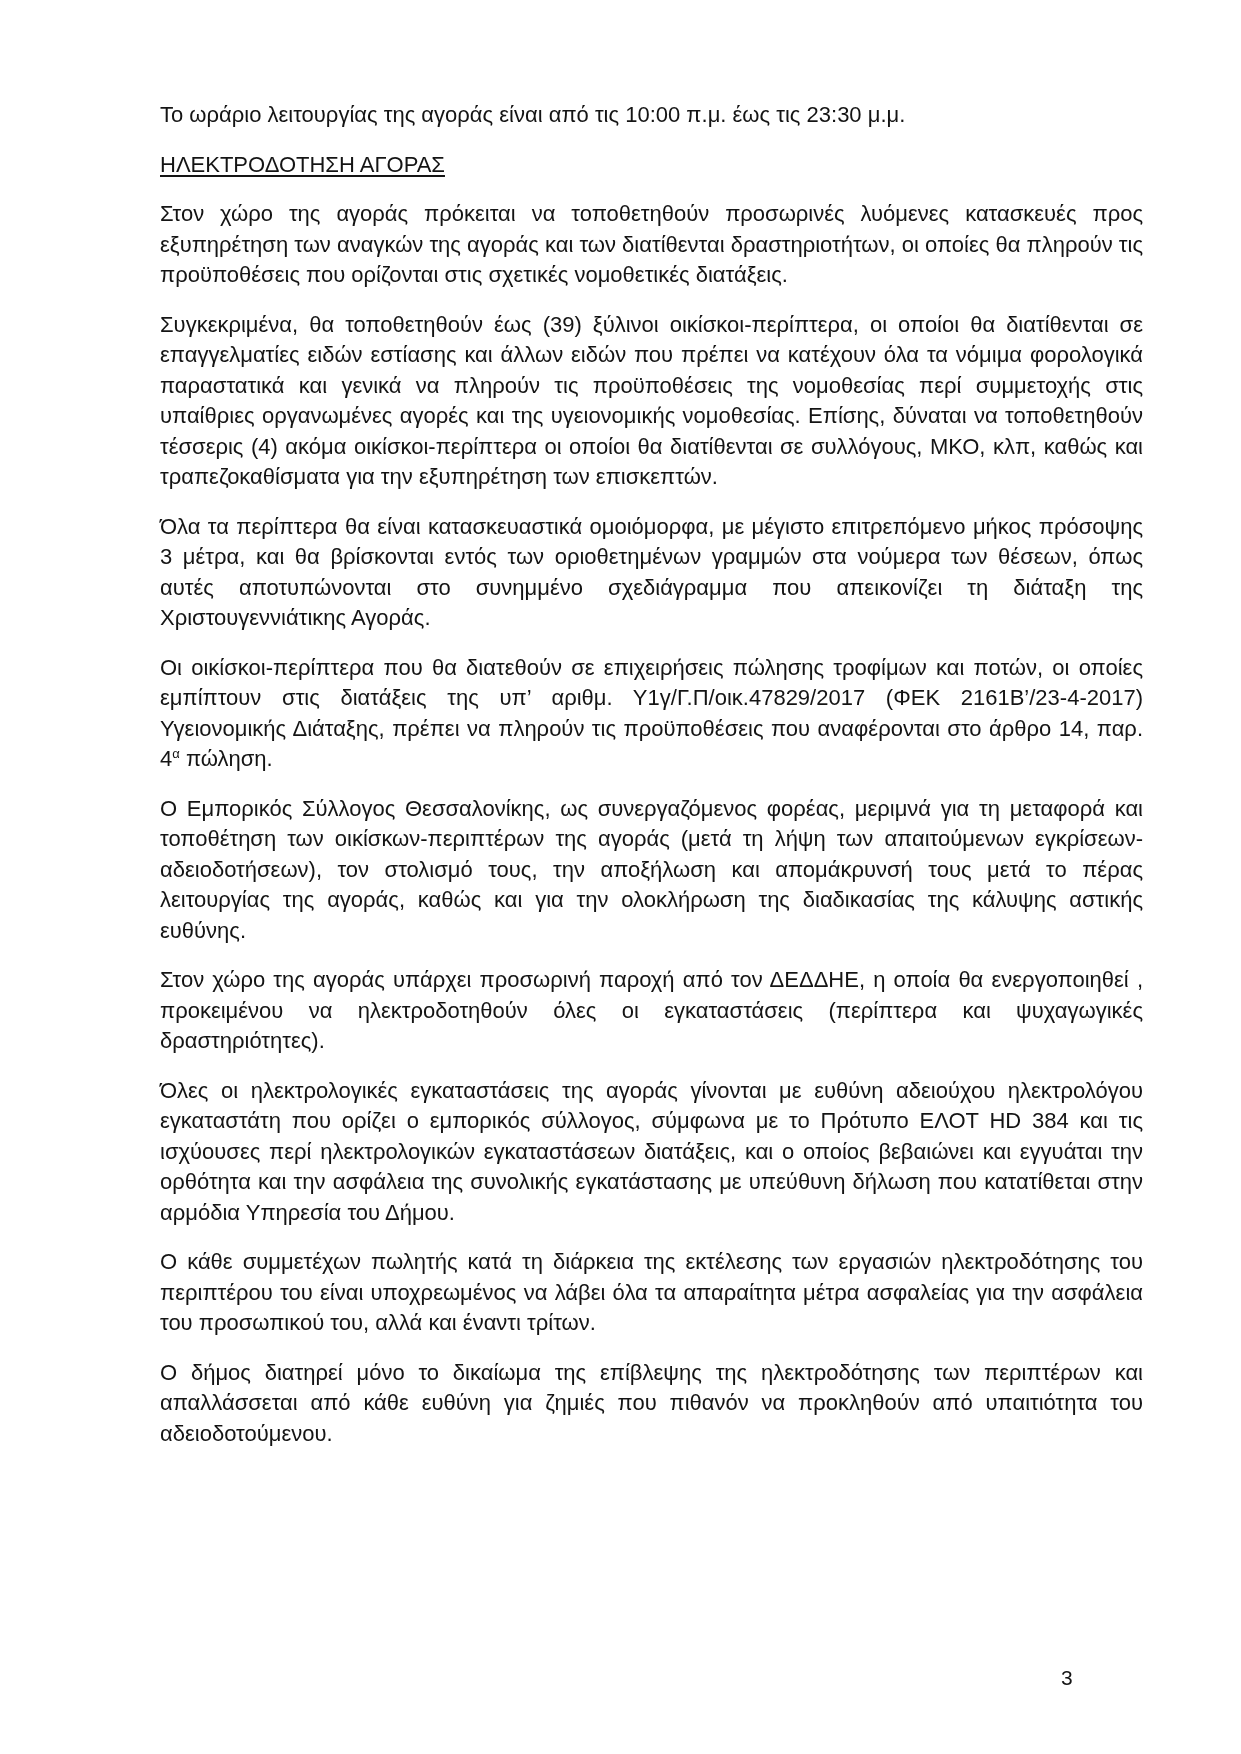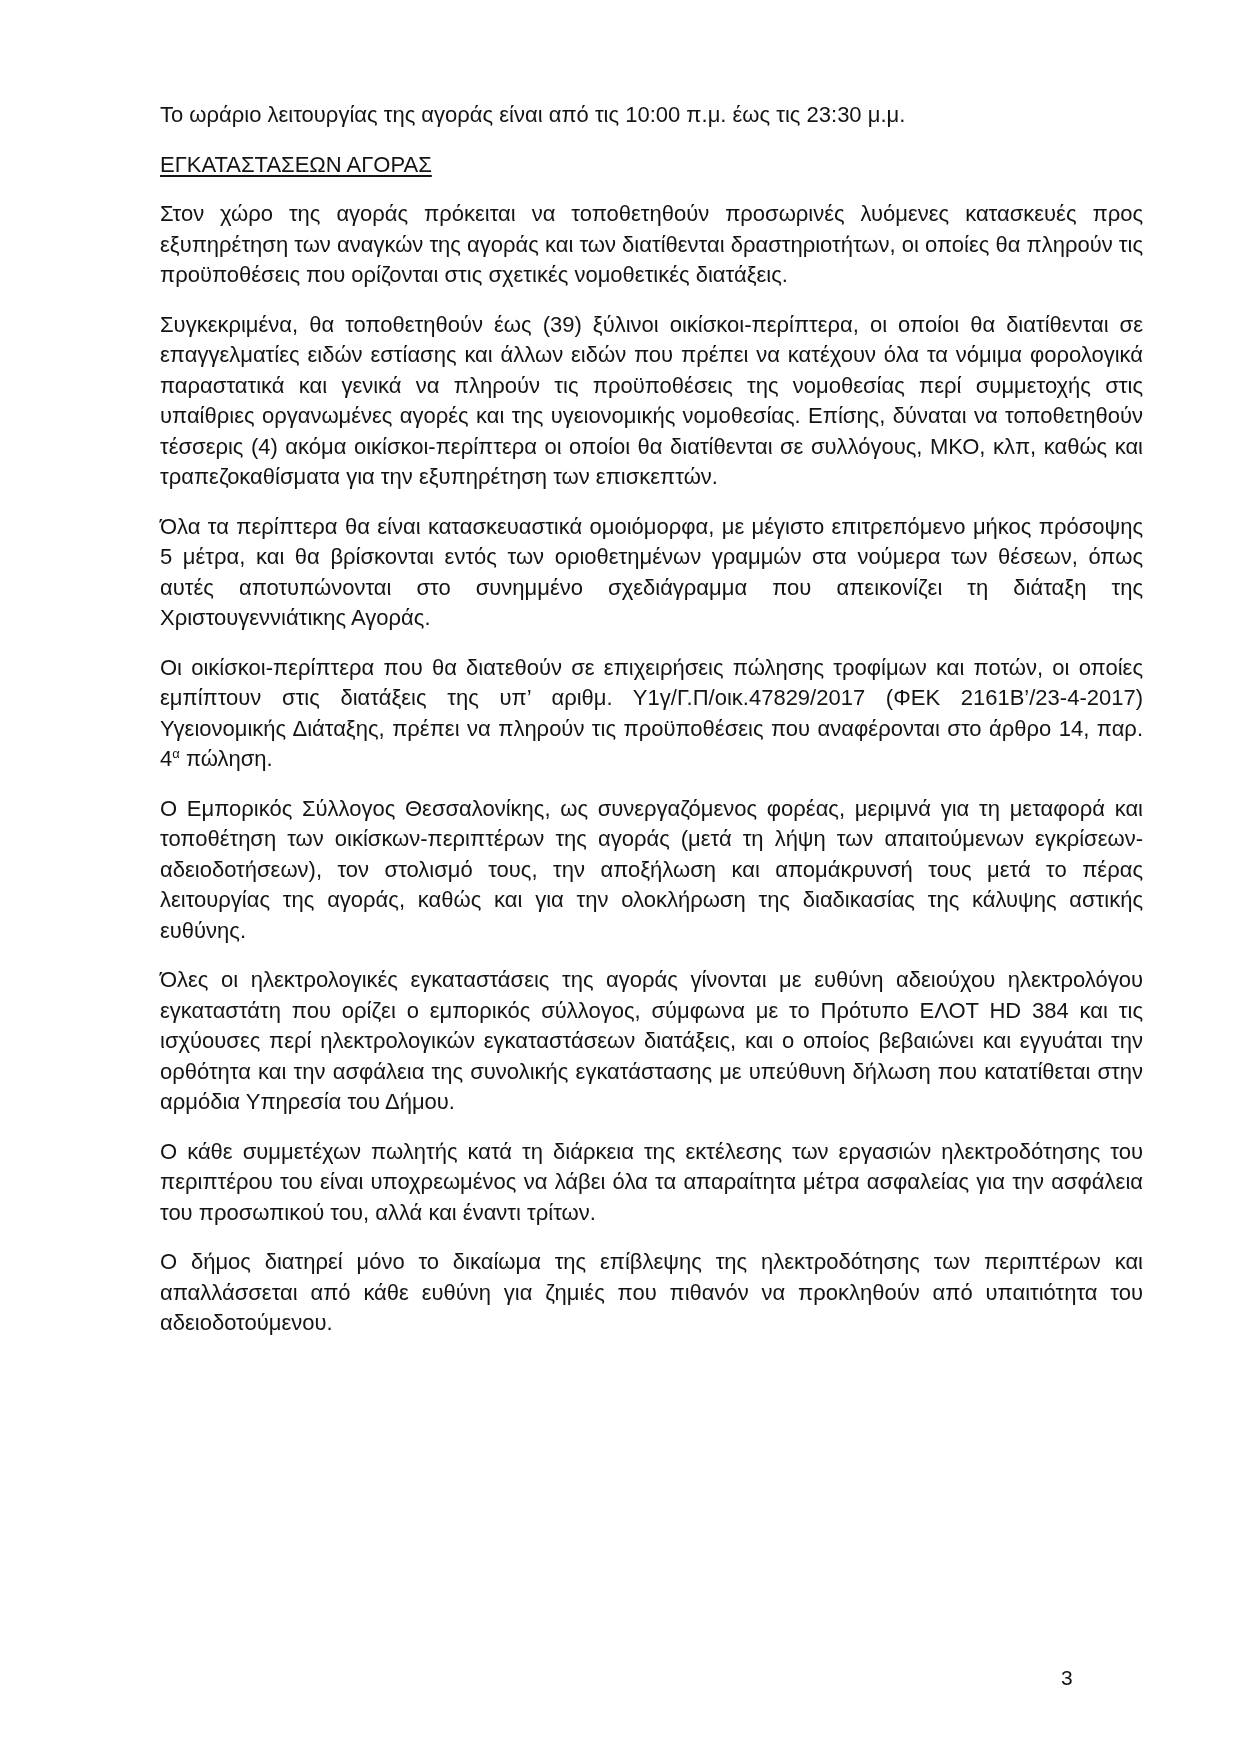--- a/index.html
+++ b/index.html
@@ -52,33 +52,34 @@
 </style>
 </head>
 <body>
 
 <div class="page">
   <div class="doc">
 
     <p>Το ωράριο λειτουργίας της αγοράς είναι από τις 10:00 π.μ. έως τις 23:30 μ.μ.</p>
 
 
-    <p class="heading">ΕΓΚΑΤΑΣΤΑΣΕΩΝ ΑΓΟΡΑΣ</p>
+    <p class="heading">ΗΛΕΚΤΡΟΔΟΤΗΣΗ ΑΓΟΡΑΣ</p>
 
     <p>Στον χώρο της αγοράς πρόκειται να τοποθετηθούν προσωρινές λυόμενες κατασκευές προς εξυπηρέτηση των αναγκών της αγοράς και των διατίθενται δραστηριοτήτων, οι οποίες θα πληρούν τις προϋποθέσεις που ορίζονται στις σχετικές νομοθετικές διατάξεις.</p>
 
     <p>Συγκεκριμένα, θα τοποθετηθούν έως (39) ξύλινοι οικίσκοι-περίπτερα, οι οποίοι θα διατίθενται σε επαγγελματίες ειδών εστίασης και άλλων ειδών που πρέπει να κατέχουν όλα τα νόμιμα φορολογικά παραστατικά και γενικά να πληρούν τις προϋποθέσεις της νομοθεσίας περί συμμετοχής στις υπαίθριες οργανωμένες αγορές και της υγειονομικής νομοθεσίας. Επίσης, δύναται να τοποθετηθούν τέσσερις (4) ακόμα οικίσκοι-περίπτερα οι οποίοι θα διατίθενται σε συλλόγους, ΜΚΟ, κλπ, καθώς και τραπεζοκαθίσματα για την εξυπηρέτηση των επισκεπτών.</p>
 
-    <p>Όλα τα περίπτερα θα είναι κατασκευαστικά ομοιόμορφα, με μέγιστο επιτρεπόμενο μήκος πρόσοψης 5 μέτρα, και θα βρίσκονται εντός των οριοθετημένων γραμμών στα νούμερα των θέσεων, όπως αυτές αποτυπώνονται στο συνημμένο σχεδιάγραμμα που απεικονίζει τη διάταξη της Χριστουγεννιάτικης Αγοράς.</p>
+    <p>Όλα τα περίπτερα θα είναι κατασκευαστικά ομοιόμορφα, με μέγιστο επιτρεπόμενο μήκος πρόσοψης 3 μέτρα, και θα βρίσκονται εντός των οριοθετημένων γραμμών στα νούμερα των θέσεων, όπως αυτές αποτυπώνονται στο συνημμένο σχεδιάγραμμα που απεικονίζει τη διάταξη της Χριστουγεννιάτικης Αγοράς.</p>
 
     <p><span>Οι οικίσκοι-περίπτερα που θα διατεθούν σε επιχειρήσεις πώλησης τροφίμων και ποτών, οι οποίες εμπίπτουν στις διατάξεις της υπ’ αριθμ. Υ1γ/Γ.Π/οικ.47829/2017 (ΦΕΚ 2161Β’/23-4-2017) Υγειονομικής Διάταξης, πρέπει να πληρούν τις προϋποθέσεις που αναφέρονται στο άρθρο 14, παρ. 4</span><sup class="sup">α</sup><span> πώληση.</span></p>
 
     <p>Ο Εμπορικός Σύλλογος Θεσσαλονίκης, ως συνεργαζόμενος φορέας, μεριμνά για τη μεταφορά και τοποθέτηση των οικίσκων-περιπτέρων της αγοράς (μετά τη λήψη των απαιτούμενων εγκρίσεων-αδειοδοτήσεων), τον στολισμό τους, την αποξήλωση και απομάκρυνσή τους μετά το πέρας λειτουργίας της αγοράς, καθώς και για την ολοκλήρωση της διαδικασίας της κάλυψης αστικής ευθύνης.</p>
 
 
+    <p>Στον χώρο της αγοράς υπάρχει προσωρινή παροχή από τον ΔΕΔΔΗΕ, η οποία θα ενεργοποιηθεί , προκειμένου να ηλεκτροδοτηθούν όλες οι εγκαταστάσεις (περίπτερα και ψυχαγωγικές δραστηριότητες).</p>
 
     <p>Όλες οι ηλεκτρολογικές εγκαταστάσεις της αγοράς γίνονται με ευθύνη αδειούχου ηλεκτρολόγου εγκαταστάτη που ορίζει ο εμπορικός σύλλογος, σύμφωνα με το Πρότυπο ΕΛΟΤ HD 384 και τις ισχύουσες περί ηλεκτρολογικών εγκαταστάσεων διατάξεις, και ο οποίος βεβαιώνει και εγγυάται την ορθότητα και την ασφάλεια της συνολικής εγκατάστασης με υπεύθυνη δήλωση που κατατίθεται στην αρμόδια Υπηρεσία του Δήμου.</p>
 
     <p>Ο κάθε συμμετέχων πωλητής κατά τη διάρκεια της εκτέλεσης των εργασιών ηλεκτροδότησης του περιπτέρου του είναι υποχρεωμένος να λάβει όλα τα απαραίτητα μέτρα ασφαλείας για την ασφάλεια του προσωπικού του, αλλά και έναντι τρίτων.</p>
 
     <p class="last">Ο δήμος διατηρεί μόνο το δικαίωμα της επίβλεψης της ηλεκτροδότησης των περιπτέρων και απαλλάσσεται από κάθε ευθύνη για ζημιές που πιθανόν να προκληθούν από υπαιτιότητα του αδειοδοτούμενου.</p>
 
   </div>
 
   <div class="page-number">3</div>

